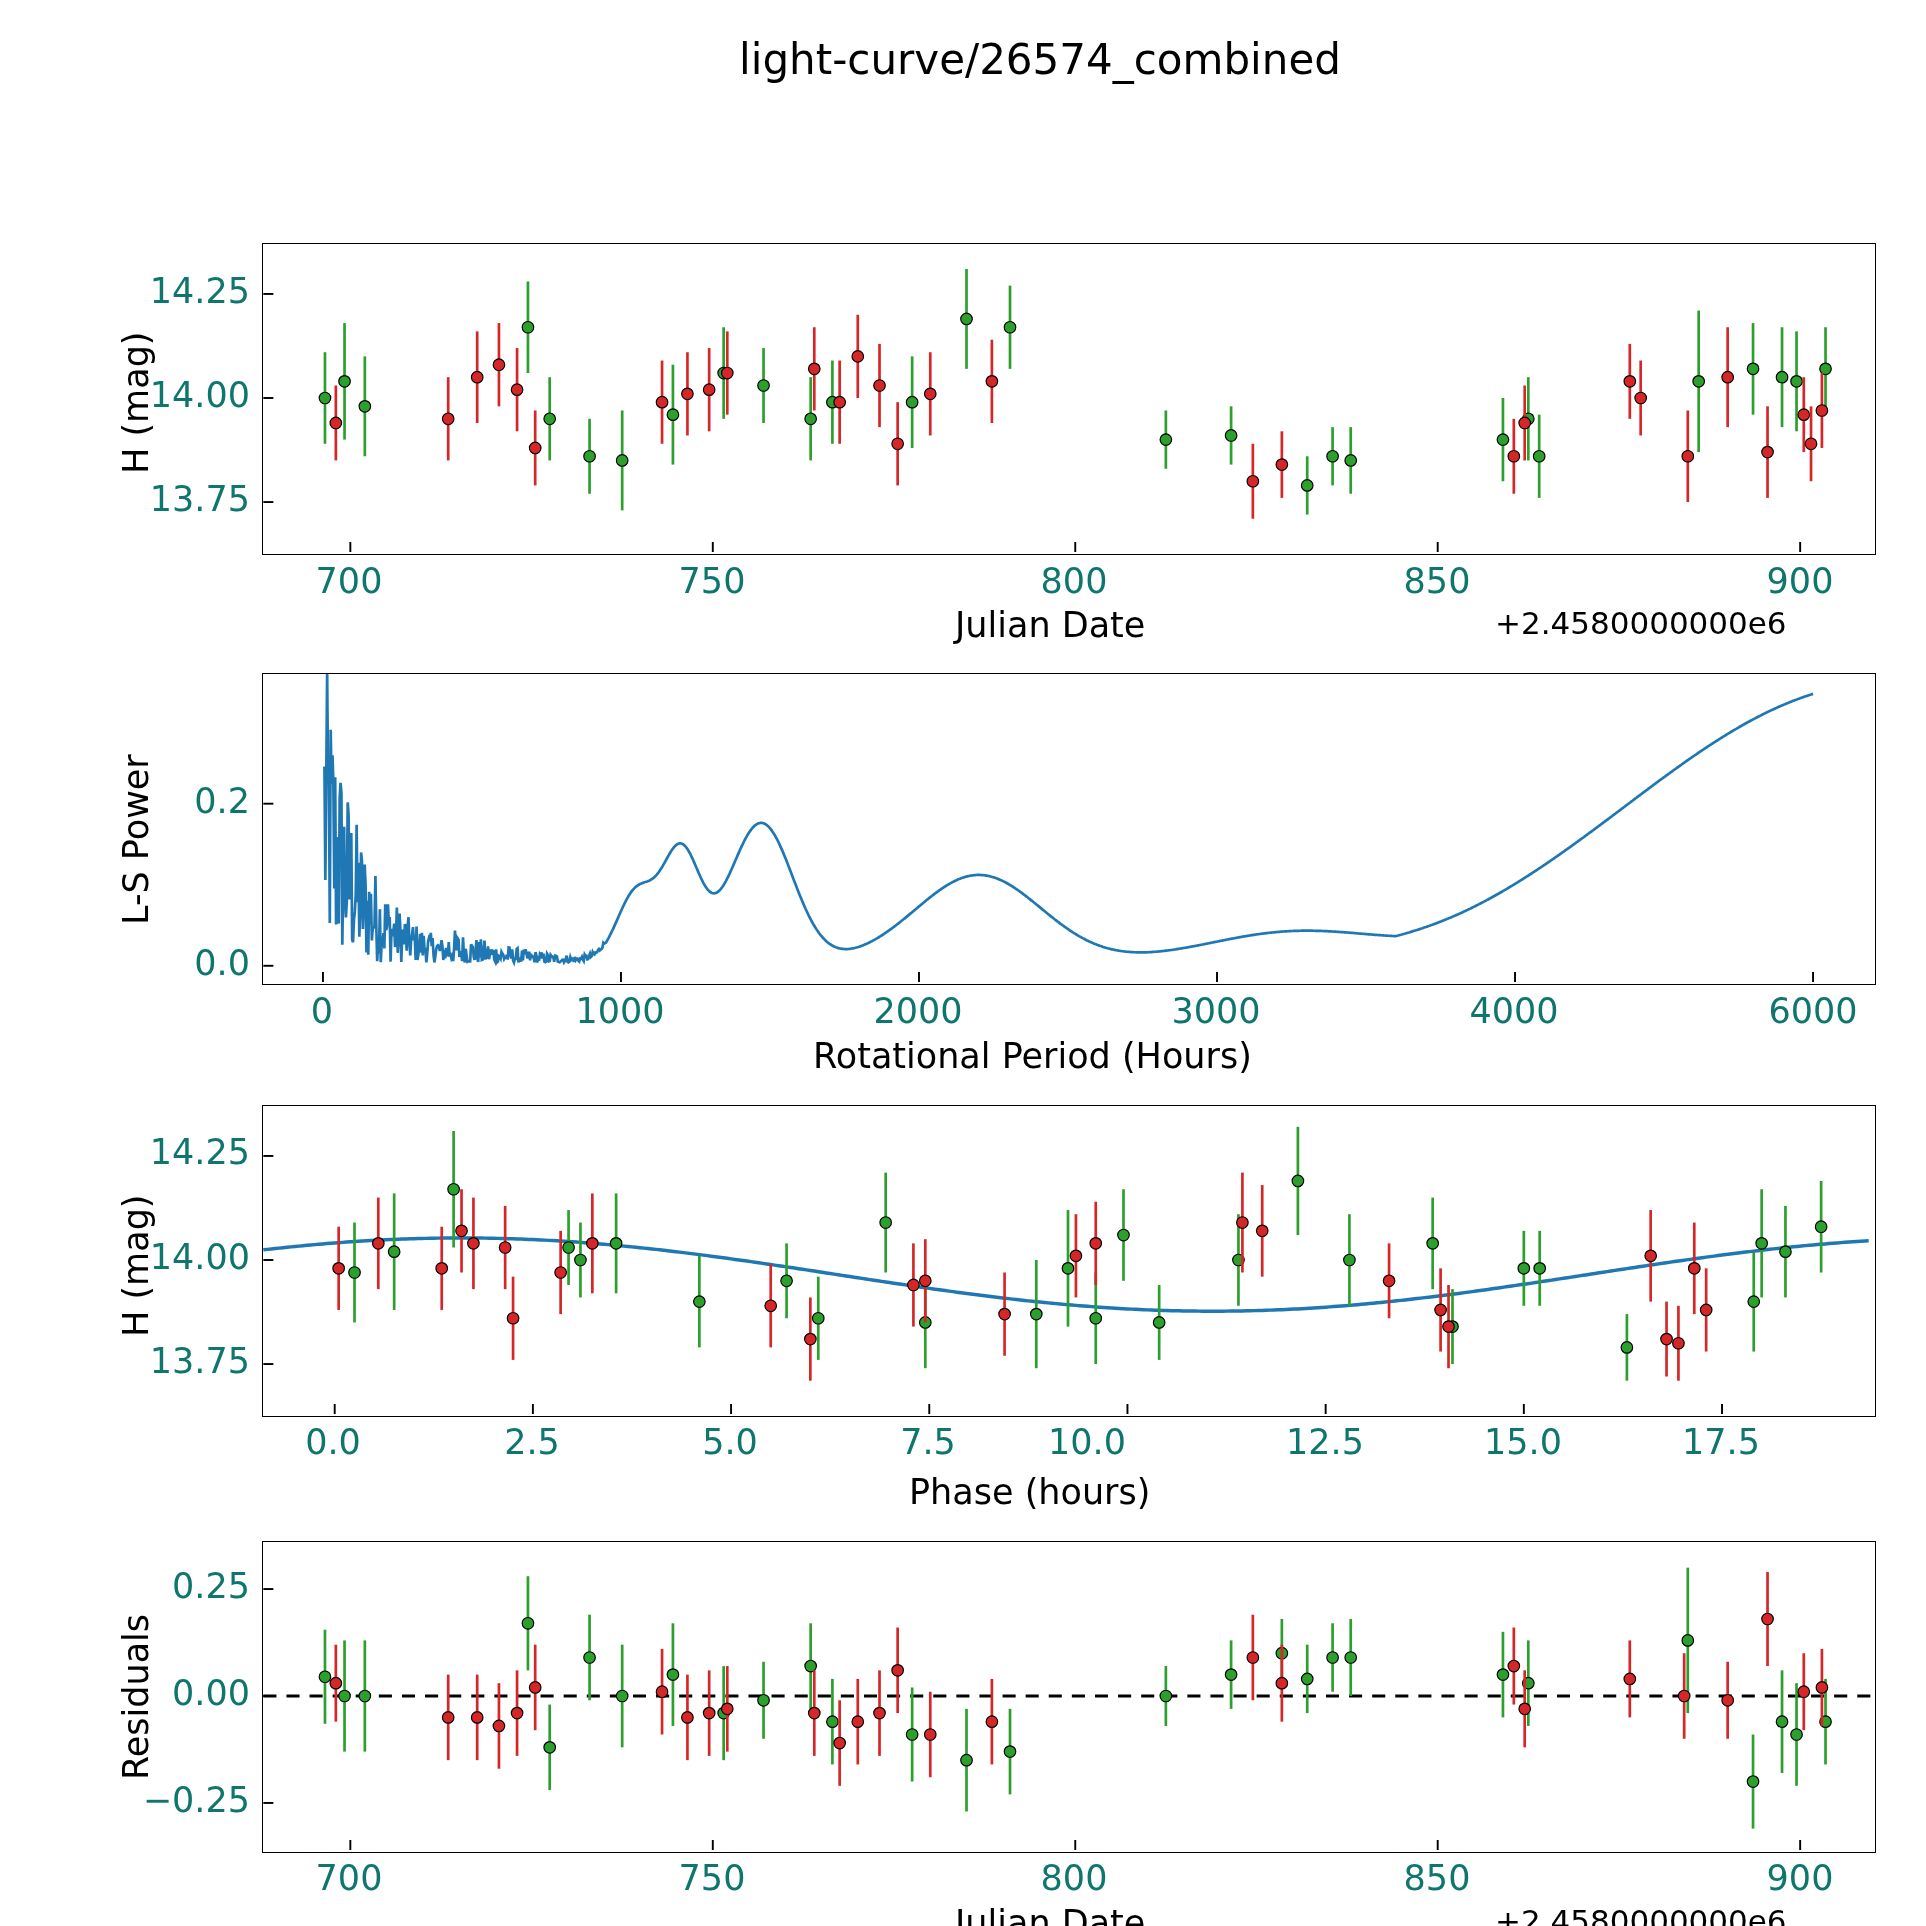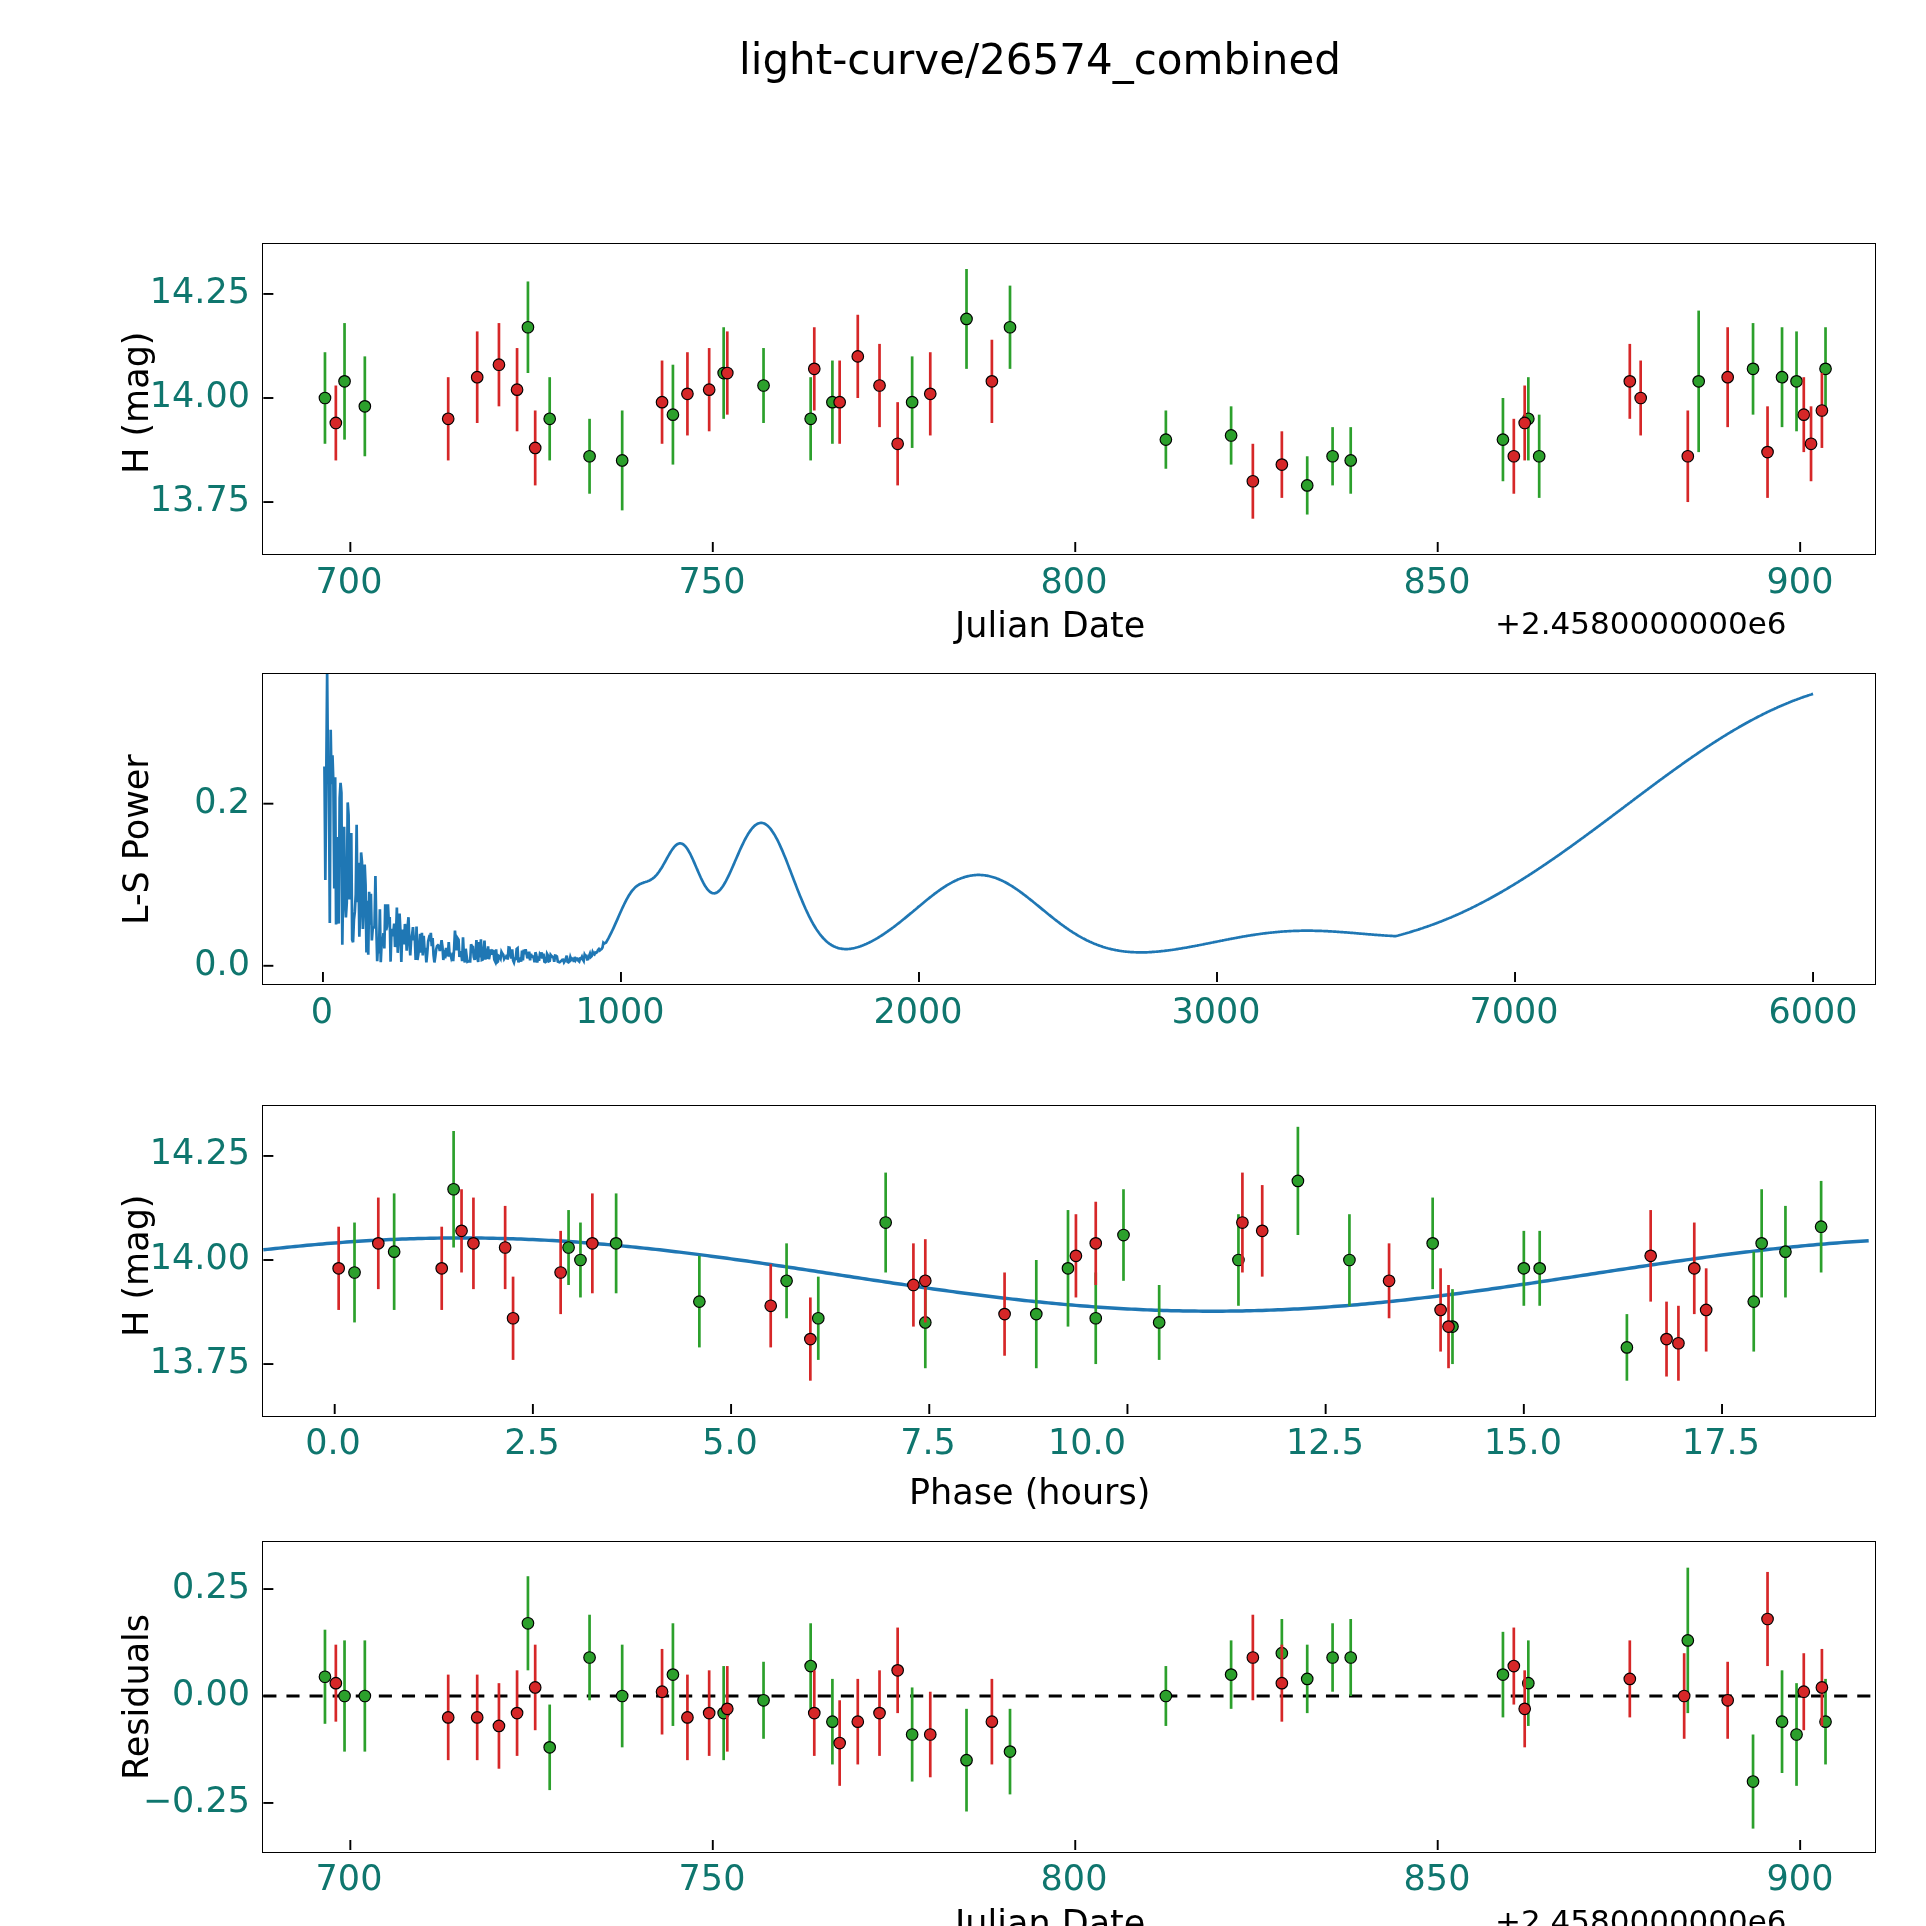--- a/index.html
+++ b/index.html
@@ -218,20 +218,21 @@
         <line x1="1702.9629629629628" y1="800" x2="1702.9629629629628" y2="774" stroke="#000" stroke-width="5"></line>
         <line x1="2477.037037037037" y1="800" x2="2477.037037037037" y2="774" stroke="#000" stroke-width="5"></line>
         <line x1="3251.1111111111113" y1="800" x2="3251.1111111111113" y2="774" stroke="#000" stroke-width="5"></line>
         <line x1="4025.1851851851848" y1="800" x2="4025.1851851851848" y2="774" stroke="#000" stroke-width="5"></line>
         <line x1="0" y1="757.8947368421053" x2="26" y2="757.8947368421053" stroke="#000" stroke-width="5"></line>
         <line x1="0" y1="336.84210526315786" x2="26" y2="336.84210526315786" stroke="#000" stroke-width="5"></line>
         <path d="M158.7,240.1L161.0,534.9L163.3,281.1L165.7,-5.1L168.0,264.9L170.3,280.5L172.6,646.8L174.9,144.9L177.3,286.4L179.6,211.2L181.9,284.4L184.2,557.3L186.6,268.3L188.9,650.6L191.2,423.6L193.5,632.1L195.8,648.0L198.2,322.3L200.5,282.5L202.8,308.3L205.1,703.0L207.5,527.5L209.8,396.5L212.1,588.2L214.4,632.2L216.7,594.0L219.1,333.5L221.4,365.7L223.7,581.4L226.0,580.9L228.4,412.7L230.7,690.0L233.0,696.6L235.3,638.1L237.6,617.9L240.0,572.0L242.3,391.6L244.6,593.0L246.9,490.5L249.3,682.3L251.6,613.4L253.9,463.4L256.2,488.4L258.5,662.3L260.9,592.4L263.2,495.1L265.5,547.2L267.8,723.3L270.2,589.0L272.5,729.1L274.8,565.9L277.1,651.0L279.4,570.8L281.8,692.0L284.1,661.2L286.4,658.5L288.7,655.9L291.1,524.9L293.4,656.7L295.7,745.9L298.0,700.0L300.3,725.5L302.7,610.8L305.0,748.8L307.3,696.9L309.6,699.0L312.0,672.8L314.3,712.7L316.6,598.2L318.9,665.4L321.2,655.8L323.6,598.0L325.9,645.4L328.2,631.5L330.5,747.1L332.9,661.6L335.2,681.1L337.5,672.1L339.8,648.2L342.1,709.2L344.5,680.0L346.8,606.8L349.1,724.2L351.4,679.1L353.8,622.0L356.1,668.6L358.4,748.2L360.7,667.2L363.0,667.5L365.4,702.3L367.7,649.3L370.0,667.0L372.3,718.9L374.7,656.1L377.0,631.7L379.3,696.1L381.6,731.1L383.9,689.1L386.3,678.1L388.6,657.4L390.9,691.8L393.2,679.6L395.6,742.5L397.9,655.7L400.2,742.7L402.5,728.9L404.8,709.3L407.2,675.2L409.5,723.9L411.8,672.1L414.1,731.3L416.5,680.1L418.8,717.0L421.1,715.8L423.4,749.0L425.7,725.7L428.1,694.0L430.4,684.8L432.7,688.5L435.0,672.5L437.4,706.8L439.7,686.2L442.0,729.4L444.3,749.2L446.6,733.7L449.0,714.7L451.3,706.7L453.6,704.6L455.9,706.3L458.3,719.6L460.6,708.7L462.9,691.4L465.2,708.2L467.5,742.9L469.9,716.7L472.2,738.5L474.5,711.1L476.8,725.8L479.2,733.1L481.5,696.2L483.8,729.8L486.1,728.3L488.4,738.4L490.8,732.4L493.1,745.8L495.4,714.4L497.7,666.7L500.1,699.2L502.4,717.9L504.7,686.6L507.0,690.2L509.3,734.7L511.7,722.8L514.0,723.0L516.3,745.5L518.6,684.2L521.0,733.8L523.3,749.4L525.6,713.6L527.9,731.3L530.2,747.3L532.6,746.0L534.9,746.4L537.2,746.4L539.5,701.9L541.9,707.8L544.2,708.9L546.5,735.1L548.8,742.6L551.1,728.0L553.5,691.0L555.8,738.1L558.1,747.6L560.4,696.5L562.8,736.1L565.1,689.0L567.4,742.9L569.7,741.9L572.0,722.9L574.4,692.5L576.7,742.0L579.0,713.2L581.3,739.8L583.7,707.5L586.0,740.9L588.3,728.5L590.6,715.6L592.9,728.9L595.3,718.5L597.6,719.6L599.9,742.1L602.2,746.9L604.6,715.1L606.9,749.2L609.2,747.1L611.5,732.4L613.8,734.1L616.2,738.8L618.5,721.7L620.8,726.1L623.1,729.1L625.5,740.1L627.8,736.5L630.1,736.6L632.4,729.3L634.7,741.8L637.1,710.4L639.4,710.9L641.7,729.0L644.0,738.8L646.4,715.0L648.7,743.7L651.0,749.1L653.3,739.2L655.6,739.5L658.0,714.0L660.3,712.2L662.6,749.3L664.9,739.4L667.3,740.8L669.6,746.9L671.9,718.4L674.2,743.7L676.5,716.2L678.9,728.0L681.2,715.1L683.5,725.6L685.8,738.6L688.2,731.0L690.5,721.3L692.8,743.9L695.1,726.9L697.4,734.6L699.8,733.7L702.1,736.3L704.4,748.7L706.7,722.8L709.1,730.0L711.4,749.4L713.7,733.7L716.0,744.9L718.3,727.9L720.7,731.6L723.0,723.2L725.3,738.8L727.6,726.3L730.0,747.0L732.3,748.3L734.6,746.6L736.9,726.6L739.2,730.8L741.6,745.9L743.9,744.8L746.2,729.4L748.5,732.4L750.9,735.1L753.2,735.1L755.5,747.3L757.8,731.5L760.1,731.9L762.5,733.9L764.8,747.0L767.1,748.1L769.4,748.9L771.8,746.7L774.1,744.9L776.4,742.2L778.7,741.9L781.0,749.0L783.4,745.4L785.7,739.0L788.0,731.6L790.3,747.6L792.7,749.0L795.0,746.6L797.3,735.5L799.6,742.1L801.9,739.1L804.3,740.6L806.6,747.9L808.9,735.0L811.2,743.0L813.6,738.9L815.9,739.1L818.2,744.5L820.5,746.7L822.8,739.3L825.2,739.7L827.5,734.8L829.8,741.3L832.1,745.2L834.5,728.8L836.8,732.8L839.1,732.1L841.4,741.0L843.7,740.5L846.1,732.5L848.4,726.3L850.7,734.9L853.0,732.7L855.4,722.1L857.7,726.6L860.0,728.3L862.3,723.2L864.6,723.9L867.0,722.3L869.3,717.0L871.6,714.4L873.9,718.0L876.3,715.6L878.6,714.3L880.9,710.5L883.2,698.1L885.5,700.3L887.9,698.7L890.2,697.3L892.5,693.3L894.8,689.2L897.2,684.9L899.5,680.4L901.8,675.8L904.1,671.1L906.4,666.2L908.8,661.2L911.1,656.2L913.4,651.0L915.7,645.8L918.1,640.5L920.4,635.3L922.7,630.0L925.0,624.7L927.3,619.5L929.7,614.3L932.0,609.2L934.3,604.2L936.6,599.3L939.0,594.5L941.3,589.9L943.6,585.5L945.9,581.3L948.2,577.3L950.6,573.5L952.9,569.9L955.2,566.5L957.5,563.4L959.9,560.6L962.2,557.9L964.5,555.5L966.8,553.4L969.1,551.4L971.5,549.7L973.8,548.2L976.1,546.8L978.4,545.6L980.8,544.5L983.1,543.6L985.4,542.7L987.7,541.9L990.0,541.1L992.4,540.4L994.7,539.6L997.0,538.8L999.3,537.9L1001.7,536.9L1004.0,535.8L1006.3,534.5L1008.6,533.1L1010.9,531.5L1013.3,529.7L1015.6,527.7L1017.9,525.4L1020.2,523.0L1022.6,520.3L1024.9,517.4L1027.2,514.3L1029.5,510.9L1031.8,507.4L1034.2,503.7L1036.5,499.9L1038.8,495.9L1041.1,491.8L1043.5,487.6L1045.8,483.4L1048.1,479.2L1050.4,475.1L1052.7,471.0L1055.1,467.0L1057.4,463.1L1059.7,459.4L1062.0,456.0L1064.4,452.8L1066.7,449.9L1069.0,447.3L1071.3,445.1L1073.6,443.2L1076.0,441.7L1078.3,440.7L1080.6,440.1L1082.9,439.9L1085.3,440.2L1087.6,440.9L1089.9,442.2L1092.2,443.8L1094.5,445.9L1096.9,448.4L1099.2,451.4L1101.5,454.7L1103.8,458.4L1106.2,462.5L1108.5,466.8L1110.8,471.4L1113.1,476.3L1115.4,481.3L1117.8,486.6L1120.1,491.9L1122.4,497.3L1124.7,502.8L1127.1,508.2L1129.4,513.7L1131.7,519.0L1134.0,524.2L1136.3,529.3L1138.7,534.2L1141.0,538.9L1143.3,543.3L1145.6,547.4L1148.0,551.3L1150.3,554.8L1152.6,558.0L1154.9,560.8L1157.2,563.2L1159.6,565.3L1161.9,566.9L1164.2,568.2L1166.5,569.1L1168.9,569.5L1171.2,569.6L1173.5,569.2L1175.8,568.5L1178.1,567.4L1180.5,565.9L1182.8,564.0L1185.1,561.8L1187.4,559.3L1189.8,556.4L1192.1,553.3L1194.4,549.8L1196.7,546.1L1199.0,542.2L1201.4,538.0L1203.7,533.6L1206.0,529.0L1208.3,524.2L1210.7,519.3L1213.0,514.3L1215.3,509.2L1217.6,503.9L1219.9,498.6L1222.3,493.3L1224.6,487.9L1226.9,482.5L1229.2,477.1L1231.6,471.8L1233.9,466.5L1236.2,461.2L1238.5,456.0L1240.8,450.9L1243.2,445.9L1245.5,441.1L1247.8,436.3L1250.1,431.7L1252.5,427.3L1254.8,423.1L1257.1,419.0L1259.4,415.1L1261.7,411.5L1264.1,408.1L1266.4,404.9L1268.7,401.9L1271.0,399.2L1273.4,396.7L1275.7,394.5L1278.0,392.6L1280.3,390.9L1282.6,389.5L1285.0,388.4L1287.3,387.6L1289.6,387.0L1291.9,386.7L1294.3,386.8L1296.6,387.1L1298.9,387.7L1301.2,388.6L1303.5,389.7L1305.9,391.2L1308.2,392.9L1310.5,394.9L1312.8,397.2L1315.2,399.7L1317.5,402.5L1319.8,405.5L1322.1,408.8L1324.4,412.3L1326.8,416.0L1329.1,420.0L1331.4,424.1L1333.7,428.5L1336.1,433.0L1338.4,437.7L1340.7,442.6L1343.0,447.7L1345.3,452.9L1347.7,458.2L1350.0,463.7L1352.3,469.3L1354.6,474.9L1357.0,480.7L1359.3,486.5L1361.6,492.5L1363.9,498.4L1366.2,504.4L1368.6,510.5L1370.9,516.6L1373.2,522.6L1375.5,528.7L1377.9,534.8L1380.2,540.9L1382.5,546.9L1384.8,552.9L1387.1,558.9L1389.5,564.8L1391.8,570.6L1394.1,576.4L1396.4,582.1L1398.8,587.7L1401.1,593.2L1403.4,598.6L1405.7,603.9L1408.0,609.1L1410.4,614.2L1412.7,619.2L1415.0,624.1L1417.3,628.8L1419.7,633.4L1422.0,637.9L1424.3,642.3L1426.6,646.5L1428.9,650.6L1431.3,654.5L1433.6,658.3L1435.9,662.0L1438.2,665.5L1440.6,668.9L1442.9,672.2L1445.2,675.3L1447.5,678.2L1449.8,681.1L1452.2,683.8L1454.5,686.4L1456.8,688.8L1459.1,691.1L1461.5,693.3L1463.8,695.4L1466.1,697.3L1468.4,699.1L1470.7,700.8L1473.1,702.4L1475.4,703.9L1477.7,705.3L1480.0,706.5L1482.4,707.7L1484.7,708.7L1487.0,709.7L1489.3,710.5L1491.6,711.3L1494.0,712.0L1496.3,712.6L1498.6,713.1L1500.9,713.5L1503.3,713.9L1505.6,714.1L1507.9,714.3L1510.2,714.4L1512.5,714.5L1514.9,714.5L1517.2,714.4L1519.5,714.3L1521.8,714.1L1524.2,713.8L1526.5,713.5L1528.8,713.1L1531.1,712.7L1533.4,712.2L1535.8,711.7L1538.1,711.1L1540.4,710.5L1542.7,709.9L1545.1,709.2L1547.4,708.4L1549.7,707.7L1552.0,706.8L1554.3,706.0L1556.7,705.1L1559.0,704.2L1561.3,703.2L1563.6,702.2L1566.0,701.2L1568.3,700.1L1570.6,699.0L1572.9,697.9L1575.2,696.8L1577.6,695.6L1579.9,694.4L1582.2,693.1L1584.5,691.9L1586.9,690.6L1589.2,689.3L1591.5,687.9L1593.8,686.6L1596.1,685.2L1598.5,683.8L1600.8,682.3L1603.1,680.9L1605.4,679.4L1607.8,677.9L1610.1,676.4L1612.4,674.8L1614.7,673.3L1617.0,671.7L1619.4,670.1L1621.7,668.5L1624.0,666.8L1626.3,665.2L1628.7,663.5L1631.0,661.8L1633.3,660.1L1635.6,658.4L1637.9,656.6L1640.3,654.9L1642.6,653.1L1644.9,651.3L1647.2,649.5L1649.6,647.7L1651.9,645.9L1654.2,644.0L1656.5,642.2L1658.8,640.3L1661.2,638.4L1663.5,636.5L1665.8,634.7L1668.1,632.8L1670.5,630.8L1672.8,628.9L1675.1,627.0L1677.4,625.1L1679.7,623.1L1682.1,621.2L1684.4,619.3L1686.7,617.3L1689.0,615.4L1691.4,613.4L1693.7,611.5L1696.0,609.5L1698.3,607.6L1700.6,605.6L1703.0,603.7L1705.3,601.7L1707.6,599.8L1709.9,597.9L1712.3,595.9L1714.6,594.0L1716.9,592.1L1719.2,590.2L1721.5,588.3L1723.9,586.4L1726.2,584.5L1728.5,582.7L1730.8,580.8L1733.2,579.0L1735.5,577.2L1737.8,575.3L1740.1,573.6L1742.4,571.8L1744.8,570.0L1747.1,568.3L1749.4,566.6L1751.7,564.9L1754.1,563.2L1756.4,561.5L1758.7,559.9L1761.0,558.3L1763.3,556.7L1765.7,555.2L1768.0,553.6L1770.3,552.1L1772.6,550.7L1775.0,549.2L1777.3,547.8L1779.6,546.4L1781.9,545.1L1784.2,543.7L1786.6,542.5L1788.9,541.2L1791.2,540.0L1793.5,538.8L1795.9,537.6L1798.2,536.5L1800.5,535.5L1802.8,534.4L1805.1,533.4L1807.5,532.5L1809.8,531.5L1812.1,530.6L1814.4,529.8L1816.8,529.0L1819.1,528.2L1821.4,527.5L1823.7,526.8L1826.0,526.2L1828.4,525.6L1830.7,525.1L1833.0,524.6L1835.3,524.1L1837.7,523.7L1840.0,523.3L1842.3,523.0L1844.6,522.7L1846.9,522.5L1849.3,522.3L1851.6,522.1L1853.9,522.0L1856.2,522.0L1858.6,521.9L1860.9,522.0L1863.2,522.1L1865.5,522.2L1867.8,522.3L1870.2,522.6L1872.5,522.8L1874.8,523.1L1877.1,523.5L1879.5,523.9L1881.8,524.3L1884.1,524.8L1886.4,525.3L1888.7,525.9L1891.1,526.5L1893.4,527.1L1895.7,527.8L1898.0,528.5L1900.4,529.3L1902.7,530.1L1905.0,531.0L1907.3,531.9L1909.6,532.8L1912.0,533.8L1914.3,534.8L1916.6,535.9L1918.9,536.9L1921.3,538.1L1923.6,539.2L1925.9,540.4L1928.2,541.6L1930.5,542.9L1932.9,544.2L1935.2,545.5L1937.5,546.9L1939.8,548.3L1942.2,549.7L1944.5,551.1L1946.8,552.6L1949.1,554.1L1951.4,555.6L1953.8,557.2L1956.1,558.8L1958.4,560.4L1960.7,562.0L1963.1,563.6L1965.4,565.3L1967.7,567.0L1970.0,568.7L1972.3,570.4L1974.7,572.2L1977.0,573.9L1979.3,575.7L1981.6,577.5L1984.0,579.3L1986.3,581.1L1988.6,583.0L1990.9,584.8L1993.2,586.7L1995.6,588.5L1997.9,590.4L2000.2,592.3L2002.5,594.1L2004.9,596.0L2007.2,597.9L2009.5,599.8L2011.8,601.7L2014.1,603.6L2016.5,605.6L2018.8,607.5L2021.1,609.4L2023.4,611.3L2025.8,613.2L2028.1,615.1L2030.4,617.0L2032.7,618.9L2035.0,620.8L2037.4,622.7L2039.7,624.6L2042.0,626.4L2044.3,628.3L2046.7,630.2L2049.0,632.0L2051.3,633.9L2053.6,635.7L2055.9,637.5L2058.3,639.3L2060.6,641.1L2062.9,642.9L2065.2,644.7L2067.6,646.4L2069.9,648.2L2072.2,649.9L2074.5,651.6L2076.8,653.3L2079.2,655.0L2081.5,656.7L2083.8,658.3L2086.1,660.0L2088.5,661.6L2090.8,663.2L2093.1,664.7L2095.4,666.3L2097.7,667.8L2100.1,669.4L2102.4,670.9L2104.7,672.3L2107.0,673.8L2109.4,675.2L2111.7,676.6L2114.0,678.0L2116.3,679.4L2118.6,680.8L2121.0,682.1L2123.3,683.4L2125.6,684.7L2127.9,686.0L2130.3,687.2L2132.6,688.4L2134.9,689.6L2137.2,690.8L2139.5,692.0L2141.9,693.1L2144.2,694.2L2146.5,695.3L2148.8,696.3L2151.2,697.4L2153.5,698.4L2155.8,699.4L2158.1,700.4L2160.4,701.3L2162.8,702.2L2165.1,703.2L2167.4,704.0L2169.7,704.9L2172.1,705.7L2174.4,706.5L2176.7,707.3L2179.0,708.1L2181.3,708.9L2183.7,709.6L2186.0,710.3L2188.3,711.0L2190.6,711.6L2193.0,712.3L2195.3,712.9L2197.6,713.5L2199.9,714.1L2202.2,714.7L2204.6,715.2L2206.9,715.7L2209.2,716.2L2211.5,716.7L2213.9,717.2L2216.2,717.6L2218.5,718.0L2220.8,718.4L2223.1,718.8L2225.5,719.2L2227.8,719.5L2230.1,719.9L2232.4,720.2L2234.8,720.5L2237.1,720.7L2239.4,721.0L2241.7,721.3L2244.0,721.5L2246.4,721.7L2248.7,721.9L2251.0,722.1L2253.3,722.2L2255.7,722.4L2258.0,722.5L2260.3,722.6L2262.6,722.7L2264.9,722.8L2267.3,722.9L2269.6,723.0L2271.9,723.0L2274.2,723.0L2276.6,723.1L2278.9,723.1L2281.2,723.1L2283.5,723.0L2285.8,723.0L2288.2,723.0L2290.5,722.9L2292.8,722.8L2295.1,722.8L2297.5,722.7L2299.8,722.6L2302.1,722.4L2304.4,722.3L2306.7,722.2L2309.1,722.0L2311.4,721.9L2313.7,721.7L2316.0,721.5L2318.4,721.4L2320.7,721.2L2323.0,721.0L2325.3,720.7L2327.6,720.5L2330.0,720.3L2332.3,720.0L2334.6,719.8L2336.9,719.5L2339.3,719.3L2341.6,719.0L2343.9,718.7L2346.2,718.4L2348.5,718.1L2350.9,717.8L2353.2,717.5L2355.5,717.2L2357.8,716.9L2360.2,716.6L2362.5,716.2L2364.8,715.9L2367.1,715.5L2369.4,715.2L2371.8,714.8L2374.1,714.5L2376.4,714.1L2378.7,713.7L2381.1,713.3L2383.4,713.0L2385.7,712.6L2388.0,712.2L2390.3,711.8L2392.7,711.4L2395.0,711.0L2397.3,710.6L2399.6,710.2L2402.0,709.7L2404.3,709.3L2406.6,708.9L2408.9,708.5L2411.2,708.0L2413.6,707.6L2415.9,707.2L2418.2,706.7L2420.5,706.3L2422.9,705.8L2425.2,705.4L2427.5,704.9L2429.8,704.5L2432.1,704.0L2434.5,703.6L2436.8,703.1L2439.1,702.6L2441.4,702.2L2443.8,701.7L2446.1,701.3L2448.4,700.8L2450.7,700.3L2453.0,699.9L2455.4,699.4L2457.7,698.9L2460.0,698.5L2462.3,698.0L2464.7,697.5L2467.0,697.1L2469.3,696.6L2471.6,696.1L2473.9,695.6L2476.3,695.2L2478.6,694.7L2480.9,694.2L2483.2,693.8L2485.6,693.3L2487.9,692.8L2490.2,692.4L2492.5,691.9L2494.8,691.5L2497.2,691.0L2499.5,690.5L2501.8,690.1L2504.1,689.6L2506.5,689.2L2508.8,688.7L2511.1,688.3L2513.4,687.8L2515.7,687.4L2518.1,687.0L2520.4,686.5L2522.7,686.1L2525.0,685.6L2527.4,685.2L2529.7,684.8L2532.0,684.4L2534.3,683.9L2536.6,683.5L2539.0,683.1L2541.3,682.7L2543.6,682.3L2545.9,681.9L2548.3,681.5L2550.6,681.1L2552.9,680.7L2555.2,680.3L2557.5,679.9L2559.9,679.5L2562.2,679.2L2564.5,678.8L2566.8,678.4L2569.2,678.1L2571.5,677.7L2573.8,677.4L2576.1,677.0L2578.4,676.7L2580.8,676.3L2583.1,676.0L2585.4,675.7L2587.7,675.3L2590.1,675.0L2592.4,674.7L2594.7,674.4L2597.0,674.1L2599.3,673.8L2601.7,673.5L2604.0,673.2L2606.3,673.0L2608.6,672.7L2611.0,672.4L2613.3,672.1L2615.6,671.9L2617.9,671.6L2620.2,671.4L2622.6,671.2L2624.9,670.9L2627.2,670.7L2629.5,670.5L2631.9,670.3L2634.2,670.1L2636.5,669.9L2638.8,669.7L2641.1,669.5L2643.5,669.3L2645.8,669.1L2648.1,668.9L2650.4,668.8L2652.8,668.6L2655.1,668.5L2657.4,668.3L2659.7,668.2L2662.0,668.1L2664.4,667.9L2666.7,667.8L2669.0,667.7L2671.3,667.6L2673.7,667.5L2676.0,667.4L2678.3,667.3L2680.6,667.2L2682.9,667.2L2685.3,667.1L2687.6,667.0L2689.9,667.0L2692.2,666.9L2694.6,666.9L2696.9,666.8L2699.2,666.8L2701.5,666.8L2703.8,666.8L2706.2,666.7L2708.5,666.7L2710.8,666.7L2713.1,666.7L2715.5,666.7L2717.8,666.8L2720.1,666.8L2722.4,666.8L2724.7,666.8L2727.1,666.9L2729.4,666.9L2731.7,667.0L2734.0,667.0L2736.4,667.1L2738.7,667.1L2741.0,667.2L2743.3,667.3L2745.6,667.3L2748.0,667.4L2750.3,667.5L2752.6,667.6L2754.9,667.7L2757.3,667.8L2759.6,667.9L2761.9,668.0L2764.2,668.1L2766.5,668.3L2768.9,668.4L2771.2,668.5L2773.5,668.6L2775.8,668.8L2778.2,668.9L2780.5,669.0L2782.8,669.2L2785.1,669.3L2787.4,669.5L2789.8,669.6L2792.1,669.8L2794.4,670.0L2796.7,670.1L2799.1,670.3L2801.4,670.5L2803.7,670.6L2806.0,670.8L2808.3,671.0L2810.7,671.1L2813.0,671.3L2815.3,671.5L2817.6,671.7L2820.0,671.9L2822.3,672.1L2824.6,672.2L2826.9,672.4L2829.2,672.6L2831.6,672.8L2833.9,673.0L2836.2,673.2L2838.5,673.4L2840.9,673.6L2843.2,673.8L2845.5,674.0L2847.8,674.2L2850.1,674.4L2852.5,674.6L2854.8,674.7L2857.1,674.9L2859.4,675.1L2861.8,675.3L2864.1,675.5L2866.4,675.7L2868.7,675.9L2871.0,676.1L2873.4,676.3L2875.7,676.5L2878.0,676.7L2880.3,676.8L2882.7,677.0L2885.0,677.2L2887.3,677.4L2889.6,677.6L2891.9,677.7L2894.3,677.9L2896.6,678.1L2898.9,678.3L2901.2,678.4L2903.6,678.6L2905.9,678.8L2908.2,678.9L2910.5,679.1L2912.8,679.2L2915.2,679.4L2917.5,679.5L2919.8,679.7L2922.1,679.8L2924.5,679.9L2926.8,680.1L2929.1,680.2L2931.4,680.3L2933.7,680.5L2936.1,680.6L2938.4,680.7L2940.7,680.8L2943.0,680.4L2945.4,679.8L2947.7,679.2L2950.0,678.5L2952.3,677.9L2954.6,677.3L2957.0,676.6L2959.3,676.0L2961.6,675.3L2963.9,674.6L2966.3,674.0L2968.6,673.3L2970.9,672.6L2973.2,671.9L2975.5,671.3L2977.9,670.6L2980.2,669.9L2982.5,669.2L2984.8,668.4L2987.2,667.7L2989.5,667.0L2991.8,666.3L2994.1,665.6L2996.4,664.8L2998.8,664.1L3001.1,663.3L3003.4,662.6L3005.7,661.8L3008.1,661.0L3010.4,660.3L3012.7,659.5L3015.0,658.7L3017.3,657.9L3019.7,657.1L3022.0,656.3L3024.3,655.5L3026.6,654.7L3029.0,653.9L3031.3,653.0L3033.6,652.2L3035.9,651.4L3038.2,650.5L3040.6,649.7L3042.9,648.8L3045.2,647.9L3047.5,647.1L3049.9,646.2L3052.2,645.3L3054.5,644.4L3056.8,643.5L3059.1,642.6L3061.5,641.7L3063.8,640.7L3066.1,639.8L3068.4,638.9L3070.8,637.9L3073.1,637.0L3075.4,636.0L3077.7,635.1L3080.0,634.1L3082.4,633.1L3084.7,632.2L3087.0,631.2L3089.3,630.2L3091.7,629.2L3094.0,628.2L3096.3,627.2L3098.6,626.1L3100.9,625.1L3103.3,624.1L3105.6,623.0L3107.9,622.0L3110.2,620.9L3112.6,619.9L3114.9,618.8L3117.2,617.7L3119.5,616.6L3121.8,615.5L3124.2,614.5L3126.5,613.3L3128.8,612.2L3131.1,611.1L3133.5,610.0L3135.8,608.9L3138.1,607.7L3140.4,606.6L3142.7,605.5L3145.1,604.3L3147.4,603.1L3149.7,602.0L3152.0,600.8L3154.4,599.6L3156.7,598.4L3159.0,597.2L3161.3,596.0L3163.6,594.8L3166.0,593.6L3168.3,592.4L3170.6,591.2L3172.9,590.0L3175.3,588.7L3177.6,587.5L3179.9,586.2L3182.2,585.0L3184.5,583.7L3186.9,582.5L3189.2,581.2L3191.5,579.9L3193.8,578.6L3196.2,577.3L3198.5,576.0L3200.8,574.7L3203.1,573.4L3205.4,572.1L3207.8,570.8L3210.1,569.5L3212.4,568.1L3214.7,566.8L3217.1,565.5L3219.4,564.1L3221.7,562.8L3224.0,561.4L3226.3,560.0L3228.7,558.7L3231.0,557.3L3233.3,555.9L3235.6,554.5L3238.0,553.1L3240.3,551.7L3242.6,550.3L3244.9,548.9L3247.2,547.5L3249.6,546.1L3251.9,544.7L3254.2,543.3L3256.5,541.8L3258.9,540.4L3261.2,538.9L3263.5,537.5L3265.8,536.1L3268.1,534.6L3270.5,533.1L3272.8,531.7L3275.1,530.2L3277.4,528.7L3279.8,527.2L3282.1,525.8L3284.4,524.3L3286.7,522.8L3289.0,521.3L3291.4,519.8L3293.7,518.3L3296.0,516.8L3298.3,515.2L3300.7,513.7L3303.0,512.2L3305.3,510.7L3307.6,509.1L3309.9,507.6L3312.3,506.1L3314.6,504.5L3316.9,503.0L3319.2,501.4L3321.6,499.9L3323.9,498.3L3326.2,496.7L3328.5,495.2L3330.8,493.6L3333.2,492.0L3335.5,490.4L3337.8,488.8L3340.1,487.3L3342.5,485.7L3344.8,484.1L3347.1,482.5L3349.4,480.9L3351.7,479.3L3354.1,477.7L3356.4,476.0L3358.7,474.4L3361.0,472.8L3363.4,471.2L3365.7,469.6L3368.0,467.9L3370.3,466.3L3372.6,464.7L3375.0,463.0L3377.3,461.4L3379.6,459.7L3381.9,458.1L3384.3,456.4L3386.6,454.8L3388.9,453.1L3391.2,451.5L3393.5,449.8L3395.9,448.2L3398.2,446.5L3400.5,444.8L3402.8,443.1L3405.2,441.5L3407.5,439.8L3409.8,438.1L3412.1,436.4L3414.4,434.7L3416.8,433.1L3419.1,431.4L3421.4,429.7L3423.7,428.0L3426.1,426.3L3428.4,424.6L3430.7,422.9L3433.0,421.2L3435.3,419.5L3437.7,417.8L3440.0,416.1L3442.3,414.4L3444.6,412.6L3447.0,410.9L3449.3,409.2L3451.6,407.5L3453.9,405.8L3456.2,404.1L3458.6,402.3L3460.9,400.6L3463.2,398.9L3465.5,397.2L3467.9,395.4L3470.2,393.7L3472.5,392.0L3474.8,390.2L3477.1,388.5L3479.5,386.8L3481.8,385.0L3484.1,383.3L3486.4,381.6L3488.8,379.8L3491.1,378.1L3493.4,376.3L3495.7,374.6L3498.0,372.9L3500.4,371.1L3502.7,369.4L3505.0,367.6L3507.3,365.9L3509.7,364.1L3512.0,362.4L3514.3,360.6L3516.6,358.9L3518.9,357.1L3521.3,355.4L3523.6,353.7L3525.9,351.9L3528.2,350.2L3530.6,348.4L3532.9,346.7L3535.2,344.9L3537.5,343.2L3539.8,341.4L3542.2,339.7L3544.5,337.9L3546.8,336.2L3549.1,334.4L3551.5,332.7L3553.8,330.9L3556.1,329.2L3558.4,327.4L3560.7,325.7L3563.1,323.9L3565.4,322.2L3567.7,320.4L3570.0,318.7L3572.4,316.9L3574.7,315.2L3577.0,313.5L3579.3,311.7L3581.6,310.0L3584.0,308.2L3586.3,306.5L3588.6,304.8L3590.9,303.0L3593.3,301.3L3595.6,299.6L3597.9,297.8L3600.2,296.1L3602.5,294.4L3604.9,292.6L3607.2,290.9L3609.5,289.2L3611.8,287.5L3614.2,285.7L3616.5,284.0L3618.8,282.3L3621.1,280.6L3623.4,278.9L3625.8,277.1L3628.1,275.4L3630.4,273.7L3632.7,272.0L3635.1,270.3L3637.4,268.6L3639.7,266.9L3642.0,265.2L3644.3,263.5L3646.7,261.8L3649.0,260.1L3651.3,258.4L3653.6,256.7L3656.0,255.1L3658.3,253.4L3660.6,251.7L3662.9,250.0L3665.2,248.4L3667.6,246.7L3669.9,245.0L3672.2,243.3L3674.5,241.7L3676.9,240.0L3679.2,238.4L3681.5,236.7L3683.8,235.1L3686.1,233.4L3688.5,231.8L3690.8,230.1L3693.1,228.5L3695.4,226.9L3697.8,225.2L3700.1,223.6L3702.4,222.0L3704.7,220.4L3707.0,218.8L3709.4,217.1L3711.7,215.5L3714.0,213.9L3716.3,212.3L3718.7,210.7L3721.0,209.2L3723.3,207.6L3725.6,206.0L3727.9,204.4L3730.3,202.8L3732.6,201.3L3734.9,199.7L3737.2,198.1L3739.6,196.6L3741.9,195.0L3744.2,193.5L3746.5,191.9L3748.8,190.4L3751.2,188.8L3753.5,187.3L3755.8,185.8L3758.1,184.3L3760.5,182.8L3762.8,181.2L3765.1,179.7L3767.4,178.2L3769.7,176.7L3772.1,175.3L3774.4,173.8L3776.7,172.3L3779.0,170.8L3781.4,169.3L3783.7,167.9L3786.0,166.4L3788.3,165.0L3790.6,163.5L3793.0,162.1L3795.3,160.6L3797.6,159.2L3799.9,157.8L3802.3,156.4L3804.6,154.9L3806.9,153.5L3809.2,152.1L3811.5,150.7L3813.9,149.3L3816.2,148.0L3818.5,146.6L3820.8,145.2L3823.2,143.8L3825.5,142.5L3827.8,141.1L3830.1,139.8L3832.4,138.4L3834.8,137.1L3837.1,135.8L3839.4,134.4L3841.7,133.1L3844.1,131.8L3846.4,130.5L3848.7,129.2L3851.0,127.9L3853.3,126.6L3855.7,125.3L3858.0,124.1L3860.3,122.8L3862.6,121.5L3865.0,120.3L3867.3,119.0L3869.6,117.8L3871.9,116.6L3874.2,115.3L3876.6,114.1L3878.9,112.9L3881.2,111.7L3883.5,110.5L3885.9,109.3L3888.2,108.1L3890.5,107.0L3892.8,105.8L3895.1,104.6L3897.5,103.5L3899.8,102.3L3902.1,101.2L3904.4,100.1L3906.8,98.9L3909.1,97.8L3911.4,96.7L3913.7,95.6L3916.0,94.5L3918.4,93.4L3920.7,92.3L3923.0,91.3L3925.3,90.2L3927.7,89.1L3930.0,88.1L3932.3,87.0L3934.6,86.0L3936.9,85.0L3939.3,83.9L3941.6,82.9L3943.9,81.9L3946.2,80.9L3948.6,79.9L3950.9,78.9L3953.2,78.0L3955.5,77.0L3957.8,76.0L3960.2,75.1L3962.5,74.1L3964.8,73.2L3967.1,72.3L3969.5,71.3L3971.8,70.4L3974.1,69.5L3976.4,68.6L3978.7,67.7L3981.1,66.9L3983.4,66.0L3985.7,65.1L3988.0,64.3L3990.4,63.4L3992.7,62.6L3995.0,61.7L3997.3,60.9L3999.6,60.1L4002.0,59.3L4004.3,58.5L4006.6,57.7L4008.9,56.9L4011.3,56.1L4013.6,55.3L4015.9,54.6L4018.2,53.8L4020.5,53.1L4022.9,52.3L4025.2,51.6" fill="none" stroke="#1f77b4" stroke-width="7"></path>
       </svg>
   </div>
   <div class="ylabel-rot" style="left:116px; top:925px;">L-S Power</div>
+  <div class="axis-label" style="left:813px; top:1036px;">Rotational Period (Hours)</div>
 
   <div class="panel" style="left:262px; top:1105px; width:1614px; height:312px;">
     <svg class="panel-svg" id="svg-ph" width="1610" height="308" viewBox="0 0 4180 800">
         <line x1="185.320197044335" y1="800" x2="185.320197044335" y2="774" stroke="#000" stroke-width="5"></line>
         <line x1="700.0985221674878" y1="800" x2="700.0985221674878" y2="774" stroke="#000" stroke-width="5"></line>
         <line x1="1214.8768472906406" y1="800" x2="1214.8768472906406" y2="774" stroke="#000" stroke-width="5"></line>
         <line x1="1729.6551724137933" y1="800" x2="1729.6551724137933" y2="774" stroke="#000" stroke-width="5"></line>
         <line x1="2244.433497536946" y1="800" x2="2244.433497536946" y2="774" stroke="#000" stroke-width="5"></line>
         <line x1="2759.2118226600987" y1="800" x2="2759.2118226600987" y2="774" stroke="#000" stroke-width="5"></line>
         <line x1="3273.990147783252" y1="800" x2="3273.990147783252" y2="774" stroke="#000" stroke-width="5"></line>
@@ -486,21 +487,21 @@
       <div class="tick-label" style="left: 1074px; top: 561px; transform: translateX(-50%);">800</div>
       <div class="tick-label" style="left: 1437px; top: 561px; transform: translateX(-50%);">850</div>
       <div class="tick-label" style="left: 1800px; top: 561px; transform: translateX(-50%);">900</div>
       <div class="tick-label" style="left: 250px; top: 479px; transform: translateX(-100%);">13.75</div>
       <div class="tick-label" style="left: 250px; top: 375px; transform: translateX(-100%);">14.00</div>
       <div class="tick-label" style="left: 250px; top: 271px; transform: translateX(-100%);">14.25</div>
       <div class="tick-label" style="left: 322px; top: 991px; transform: translateX(-50%);">0</div>
       <div class="tick-label" style="left: 620px; top: 991px; transform: translateX(-50%);">1000</div>
       <div class="tick-label" style="left: 918px; top: 991px; transform: translateX(-50%);">2000</div>
       <div class="tick-label" style="left: 1216px; top: 991px; transform: translateX(-50%);">3000</div>
-      <div class="tick-label" style="left: 1514px; top: 991px; transform: translateX(-50%);">7000</div>
+      <div class="tick-label" style="left: 1514px; top: 991px; transform: translateX(-50%);">4000</div>
       <div class="tick-label" style="left: 1813px; top: 991px; transform: translateX(-50%);">6000</div>
       <div class="tick-label" style="left: 250px; top: 943px; transform: translateX(-100%);">0.0</div>
       <div class="tick-label" style="left: 250px; top: 781px; transform: translateX(-100%);">0.2</div>
       <div class="tick-label" style="left: 333px; top: 1422px; transform: translateX(-50%);">0.0</div>
       <div class="tick-label" style="left: 532px; top: 1422px; transform: translateX(-50%);">2.5</div>
       <div class="tick-label" style="left: 730px; top: 1422px; transform: translateX(-50%);">5.0</div>
       <div class="tick-label" style="left: 928px; top: 1422px; transform: translateX(-50%);">7.5</div>
       <div class="tick-label" style="left: 1063px; top: 1422px; transform: translateX(-50%); margin-left: 24px;">10.0</div>
       <div class="tick-label" style="left: 1325px; top: 1422px; transform: translateX(-50%);">12.5</div>
       <div class="tick-label" style="left: 1523px; top: 1422px; transform: translateX(-50%);">15.0</div>

